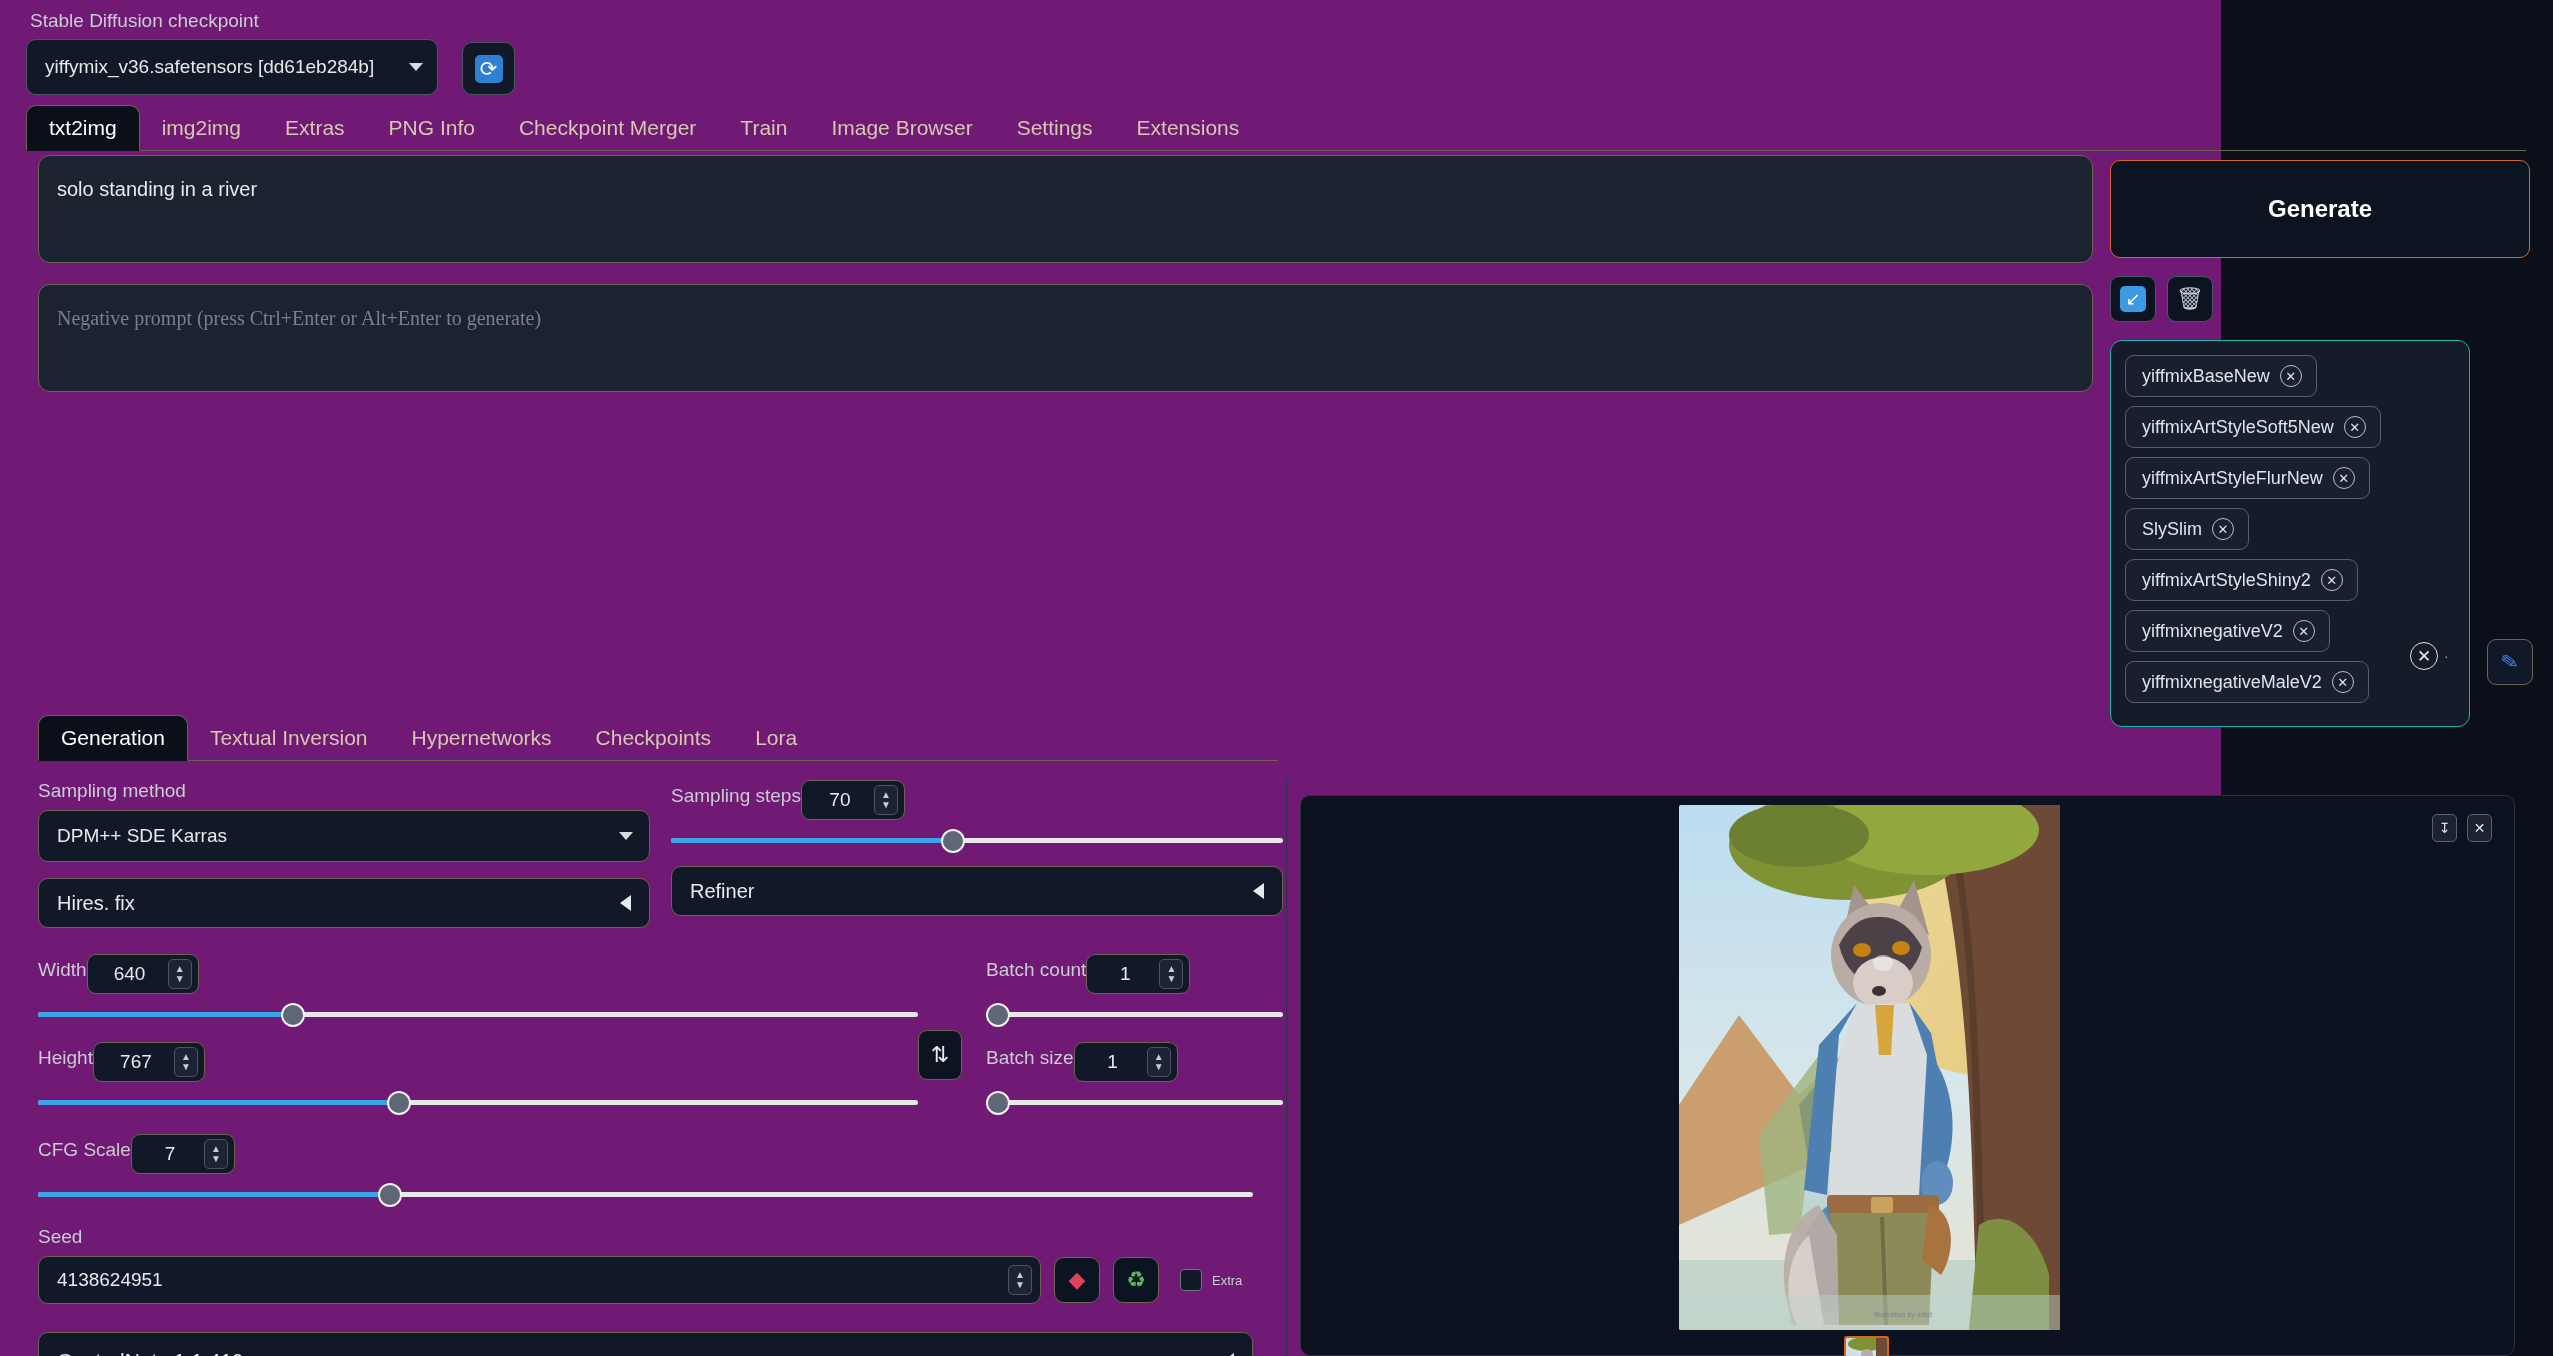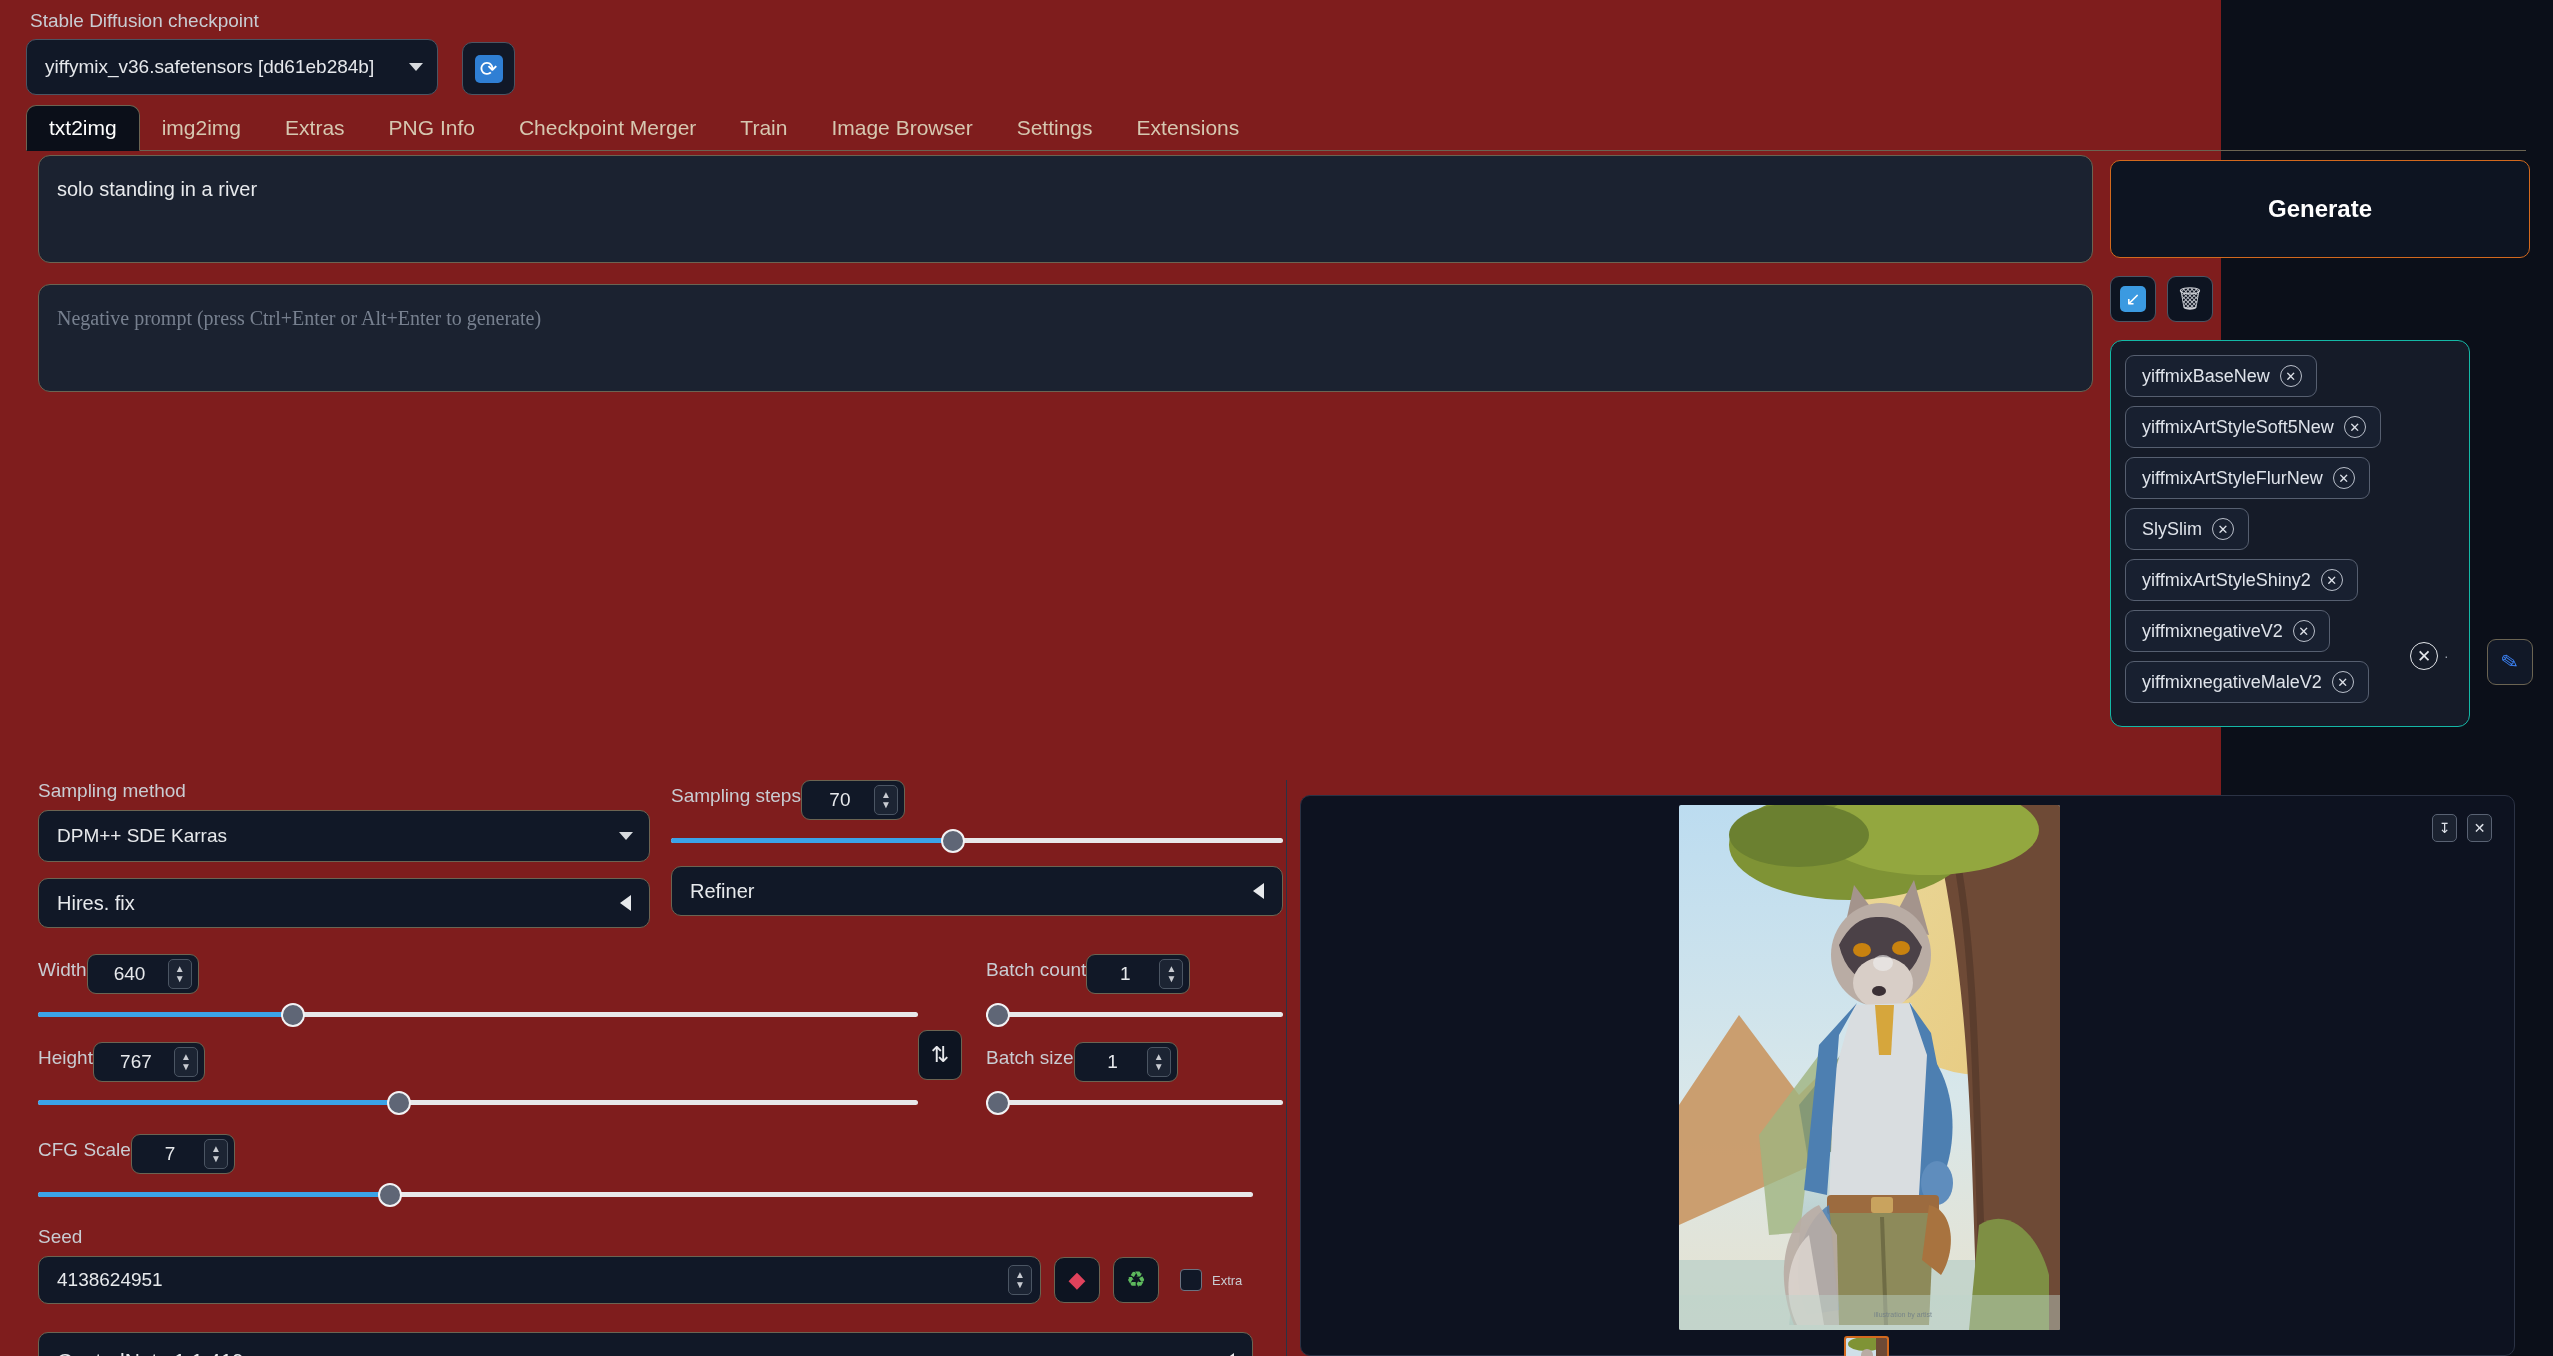--- a/index.html
+++ b/index.html
@@ -3,21 +3,21 @@
 <meta charset="utf-8">
 <style>
   * { box-sizing: border-box; margin: 0; padding: 0; }
   html, body {
     width: 2553px; height: 1356px;
     background: #0b0f19;
     font-family: "Liberation Sans", sans-serif;
     color: #c5c8ce;
     overflow: hidden;
   }
-  .app { position: relative; width: 2221px; height: 1356px; background: #7f1d1d; }
+  .app { position: relative; width: 2221px; height: 1356px; background: #701a75; }
 
   
   .ckpt-row { position: absolute; left: 26px; top: 10px; display: flex; align-items: flex-end; gap: 24px; }
   .ckpt-block { display: flex; flex-direction: column; }
   .ckpt-label { font-size: 19px; color: #c9ccd2; margin-bottom: 7px; padding-left: 4px; }
   .ckpt-select {
     width: 412px; height: 56px; background: #111827; border: 1px solid #4b5563;
     border-radius: 10px; display: flex; align-items: center; padding: 0 14px 0 18px;
     font-size: 19px; color: #e5e7eb; justify-content: space-between;
   }
@@ -201,20 +201,27 @@
   </div>
 
   <div class="chips-tail">
     <span class="big-x">✕</span>
     <span style="color:#9aa1ad;font-size:14px;">·</span>
   </div>
   <div class="brush-btn">
     <span class="brush-glyph">✎</span>
   </div>
 
+  <div class="tabbar2">
+    <div class="tab2 active">Generation</div>
+    <div class="tab2">Textual Inversion</div>
+    <div class="tab2">Hypernetworks</div>
+    <div class="tab2">Checkpoints</div>
+    <div class="tab2">Lora</div>
+  </div>
 
   <div class="vsep"></div>
 
   <div class="settings">
     <div class="row">
       <div class="colL">
         <div class="fld-label">Sampling method</div>
         <div class="select-box">
           <span>DPM++ SDE Karras</span>
           <span class="caret-dn"></span>

